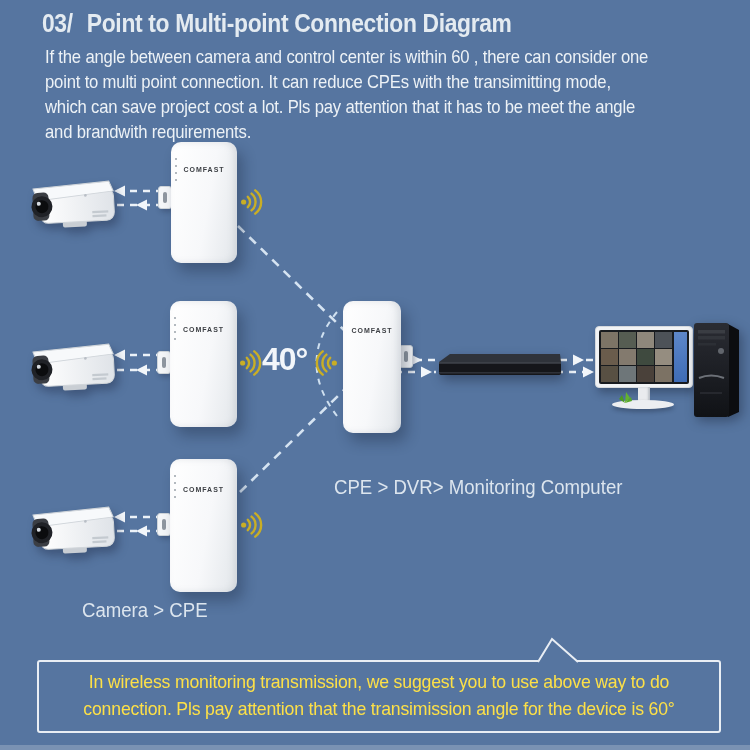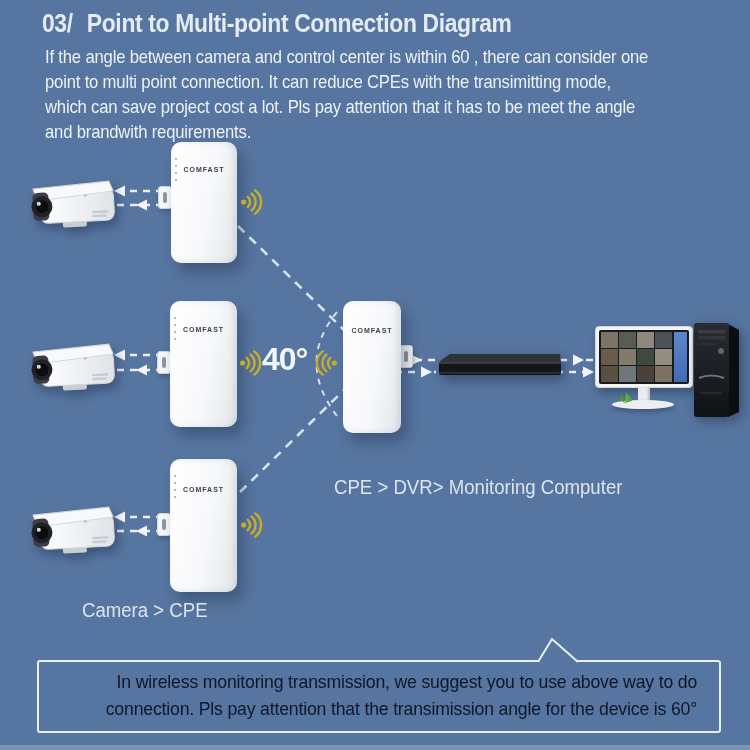--- a/index.html
+++ b/index.html
@@ -85,22 +85,22 @@
   }
   .label-cpe-dvr{left:334px; top:476px;}
   .label-camera-cpe{left:82px; top:599px;}
   
   .note-box{
     position:absolute; left:37px; top:660px; width:684px; height:73px;
     border:2px solid #E9EEF4; border-radius:3px; box-sizing:border-box;
   }
   .note-tail{position:absolute; left:528px; top:634px; width:60px; height:30px;}
   .note-text{
-    position:absolute; left:37px; top:668px; width:684px; text-align:right;
-    color:#0f172a; font-size:19px; line-height:27px; letter-spacing:-0.2px;
+    position:absolute; left:37px; top:668px; width:684px; text-align:center;
+    color:#fde047; font-size:19px; line-height:27px; letter-spacing:-0.2px;
   }
   .note-text div{white-space:nowrap; transform:scaleX(.93); transform-origin:center top;}
   
   .lines{position:absolute; left:0; top:0; pointer-events:none;}
   .bottom-strip{position:absolute; left:0; bottom:0; width:750px; height:5px;
     background:rgba(190,200,214,.35);}
 </style>
 </head>
 <body>
 

